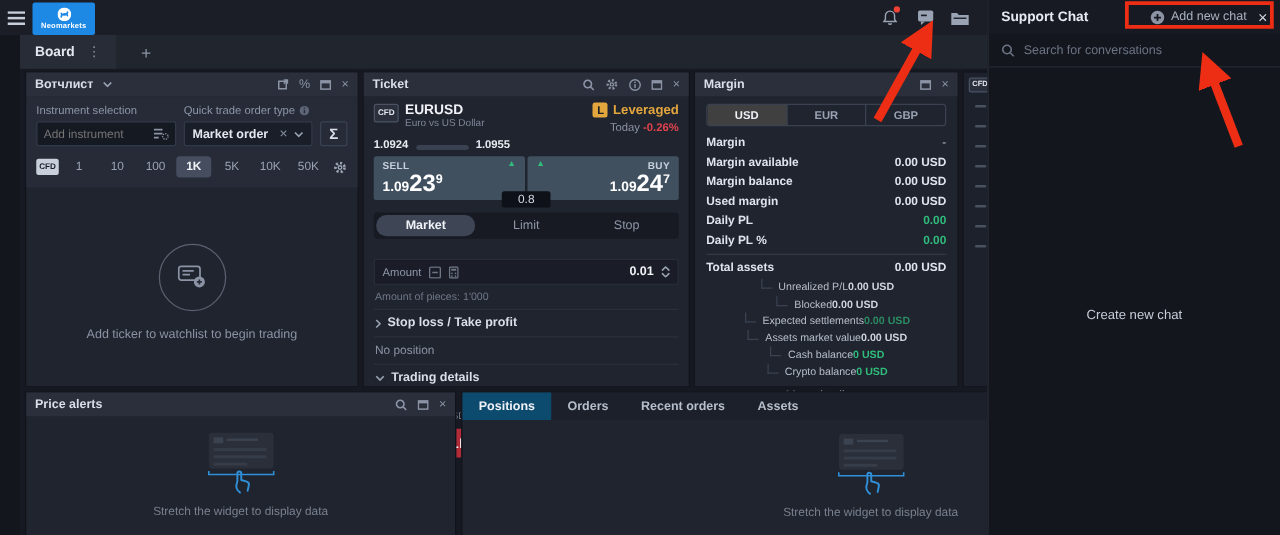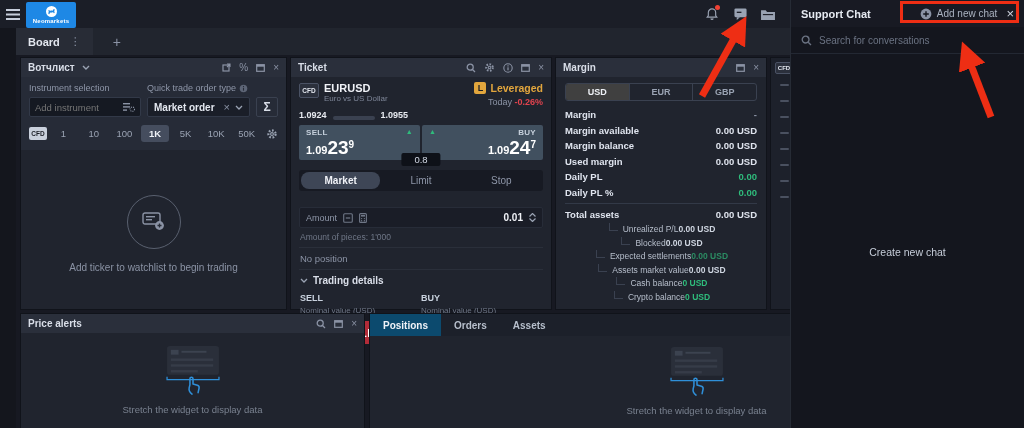--- a/index.html
+++ b/index.html
@@ -421,20 +421,26 @@
           <svg width="7" height="4" viewBox="0 0 7 4">
               <path d="M0.5 3.5L3.5 0.5 6.5 3.5" fill="none" stroke="#9aa3b3" stroke-width="1.2"></path>
             </svg>
           <svg width="7" height="4" viewBox="0 0 7 4">
               <path d="M0.5 0.5L3.5 3.5 6.5 0.5" fill="none" stroke="#9aa3b3" stroke-width="1.2"></path>
             </svg>
         </span>
       </div>
       <div class="pieces">Amount of pieces: 1'000</div>
       <div class="tk-row">
+        <svg width="5" height="8" viewBox="0 0 5 8">
+            <path d="M1 1l3 3-3 3" fill="none" stroke="#9aa3b3" stroke-width="1.3"></path>
+          </svg>
+        <span class="bold">Stop loss / Take profit</span>
+      </div>
+      <div class="tk-row">
         <span class="dim">No position</span>
       </div>
       <div class="tk-row">
         <svg width="8" height="5" viewBox="0 0 8 5">
             <path d="M1 1l3 3 3-3" fill="none" stroke="#9aa3b3" stroke-width="1.3"></path>
           </svg>
         <span class="bold">Trading details</span>
       </div>
       <div class="tk-cols">
         <div class="tk-col">
@@ -601,20 +607,21 @@
         </svg>
         <div class="empty-txt">Stretch the widget to display data</div>
       </div>
     </div>
   </div>
 
   <div class="panel" style="left:369px; top:313px; width:655px; height:130px;">
     <div class="pos-tabs">
       <span class="pos-tab active">Positions</span>
       <span class="pos-tab">Orders</span>
+      <span class="pos-tab">Recent orders</span>
       <span class="pos-tab">Assets</span>
     </div>
     <div class="pos-body">
       <div class="empty-wrap">
         <svg width="70" height="50" viewBox="0 0 64 52">
           <rect x="5" y="0" width="54" height="30" rx="3" fill="#2a2f3a"></rect>
           <rect x="9" y="4" width="8" height="5" fill="#3c4350"></rect>
             <rect x="20" y="5" width="26" height="2" fill="#3c4350"></rect>
           <rect x="9" y="13" width="44" height="2.5" fill="#363c48"></rect>
             <rect x="9" y="19" width="44" height="2.5" fill="#363c48"></rect>

